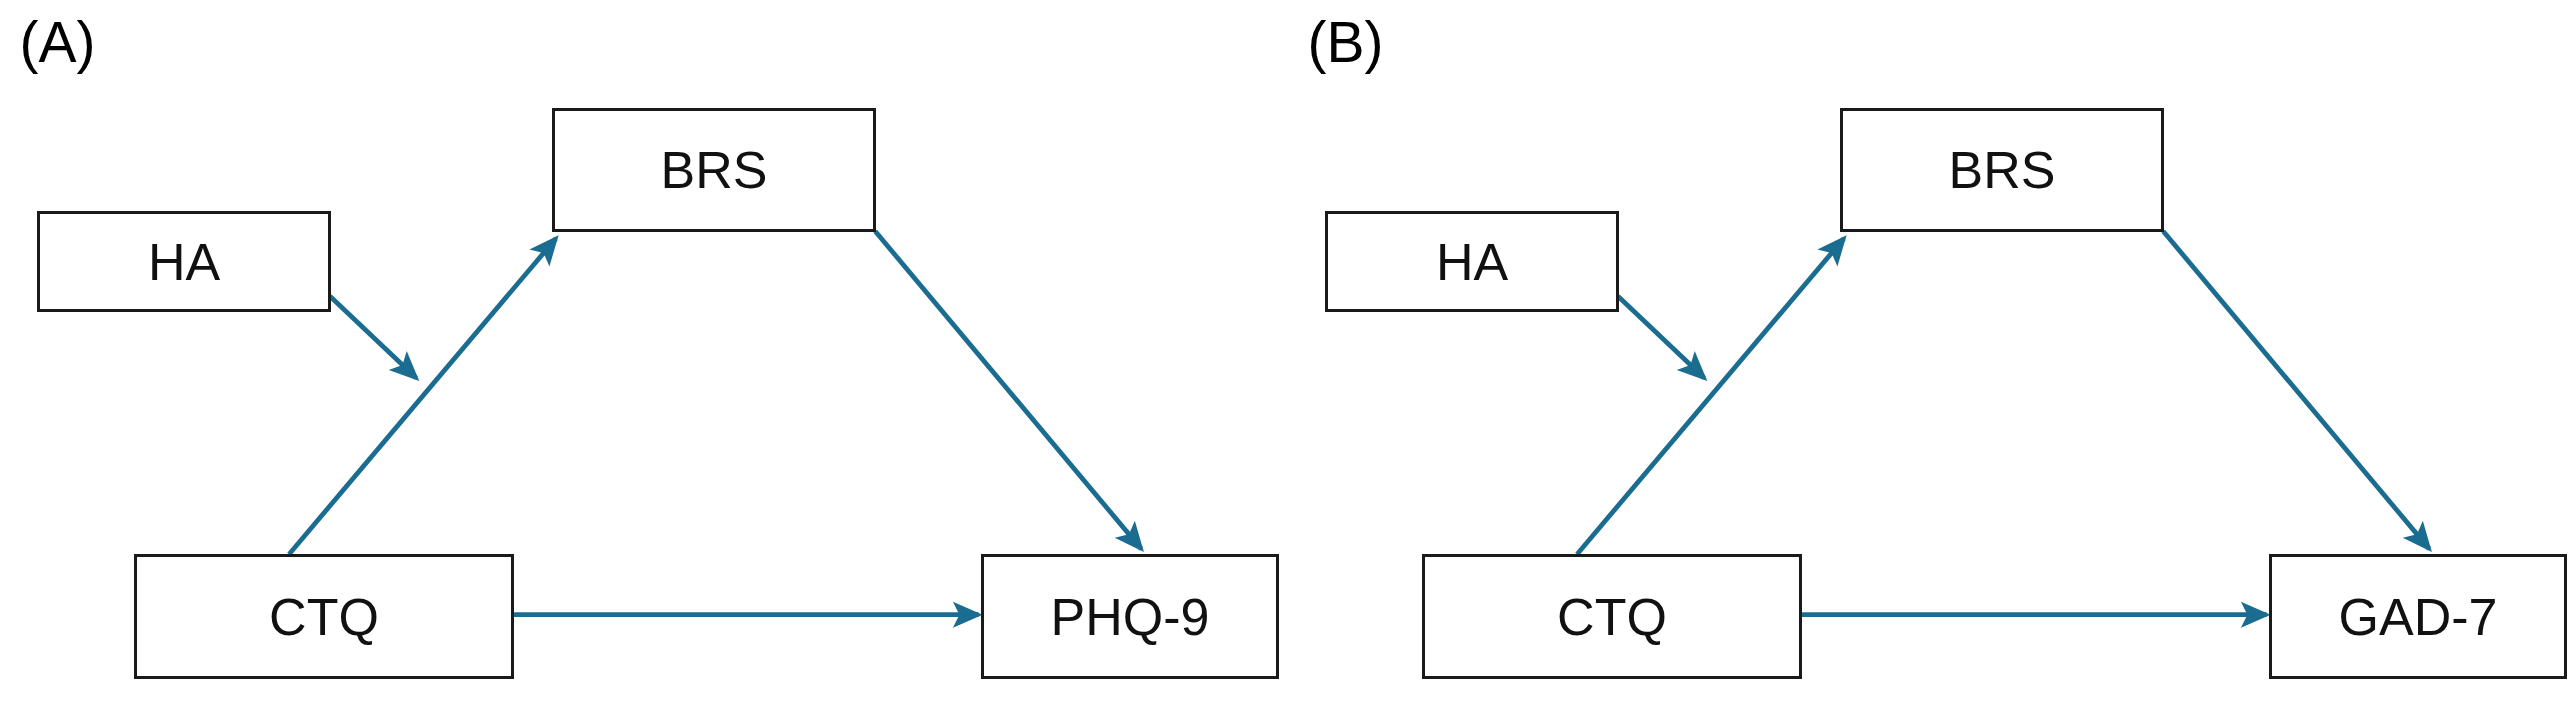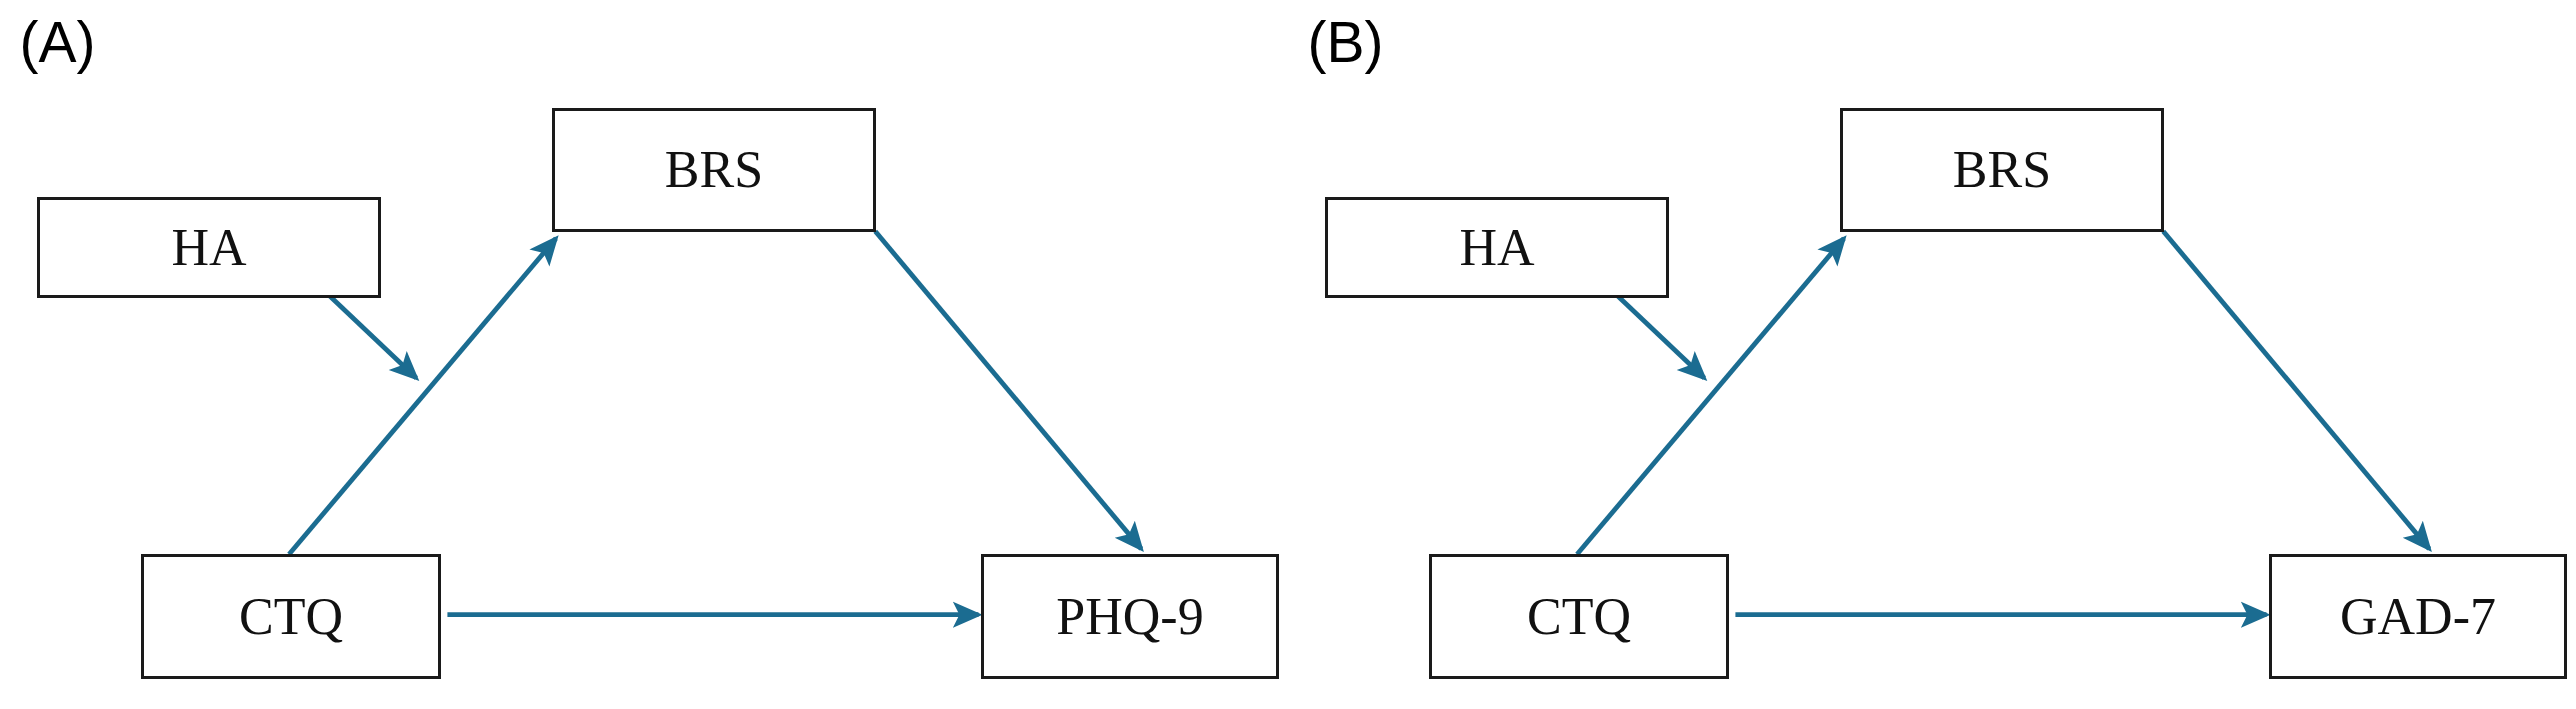--- a/index.html
+++ b/index.html
@@ -46,33 +46,33 @@
     position: absolute;
     box-sizing: border-box;
     background: #ffffff;
     border: 3.6px solid #1a1a1a;
     display: flex;
     align-items: center;
     justify-content: center;
     z-index: 3;
   }
   .node-label {
-    font-family: Liberation Serif, serif;
+    font-family: Liberation Sans, sans-serif;
     font-size: 52px;
     font-weight: 400;
     color: #111111;
     line-height: 1;
     white-space: nowrap;
     letter-spacing: 0px;
   }
 
   
-  .box-ha  { left: 37px;   top: 197px; width: 344px; height: 101px; }
+  .box-ha  { left: 37px;   top: 211px; width: 294px; height: 101px; }
   .box-brs { left: 552px;  top: 108px; width: 324px; height: 124px; }
-  .box-ctq { left: 141px;  top: 554px; width: 300px; height: 125px; }
+  .box-ctq { left: 134px;  top: 554px; width: 380px; height: 125px; }
   .box-out { left: 981px; top: 554px; width: 298px; height: 125px; }
 
   .edge-layer {
     position: absolute;
     left: 0;
     top: 0;
     width: 1288px;
     height: 709px;
     z-index: 2;
     pointer-events: none;

